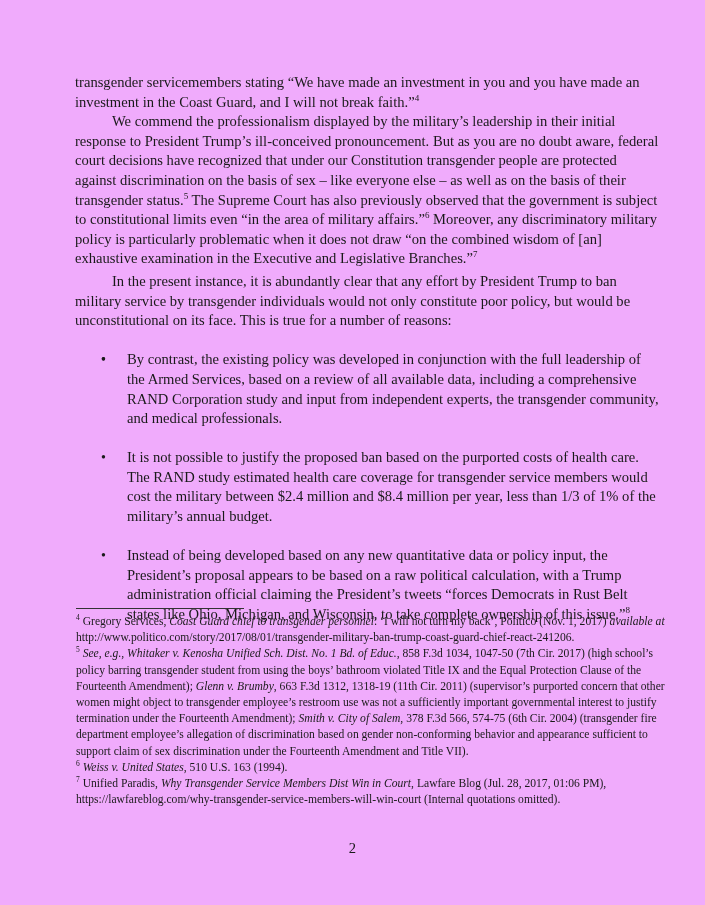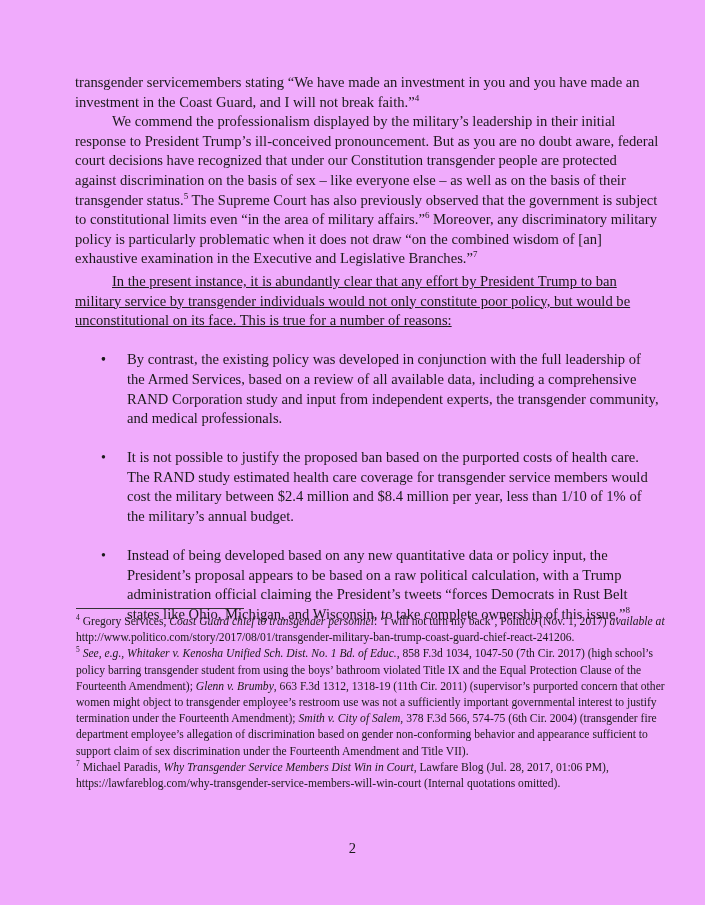--- a/index.html
+++ b/index.html
@@ -41,36 +41,37 @@
 <body>
 
 <div class="page">
 
   <div class="body-text">
 
     <p><span>transgender servicemembers stating “We have made an investment in you and you have made an investment in the Coast Guard, and I will not break faith.”</span><sup>4</sup></p>
 
     <p class="indent"><span>We commend the professionalism displayed by the military’s leadership in their initial response to President Trump’s ill-conceived pronouncement.  But as you are no doubt aware, federal court decisions have recognized that under our Constitution transgender people are protected against discrimination on the basis of sex – like everyone else – as well as on the basis of their transgender status.</span><sup>5</sup><span>  The Supreme Court has also previously observed that the government is subject to constitutional limits even “in the area of military affairs.”</span><sup>6</sup><span>  Moreover, any discriminatory military policy is particularly problematic when it does not draw “on the combined wisdom of [an] exhaustive examination in the Executive and Legislative Branches.”</span><sup>7</sup></p>
 
-    <p class="indent" style="margin-top:3px;text-decoration:underline;">In the present instance, it is abundantly clear that any effort by President Trump to ban military service by transgender individuals would not only constitute poor policy, but would be unconstitutional on its face. This is true for a number of reasons:</p>
+    <p class="indent" style="margin-top:3px;">In the present instance, it is abundantly clear that any effort by President Trump to ban military service by transgender individuals would not only constitute poor policy, but would be unconstitutional on its face. This is true for a number of reasons:</p>
 
     <ul class="bullets" style="margin-top:2px;">
       <li><span class="bullet-dot">•</span></li>
       <li><span class="bullet-dot">•</span><span>By contrast, the existing policy was developed in conjunction with the full leadership of the Armed Services, based on a review of all available data, including a comprehensive RAND Corporation study and input from independent experts, the transgender community, and medical professionals.</span></li>
-      <li><span class="bullet-dot">•</span><span>It is not possible to justify the proposed ban based on the purported costs of health care. The RAND study estimated health care coverage for transgender service members would cost the military between $2.4 million and $8.4 million per year, less than 1/10 of 1% of the military’s annual budget.</span></li>
+      <li><span class="bullet-dot">•</span><span>It is not possible to justify the proposed ban based on the purported costs of health care. The RAND study estimated health care coverage for transgender service members would cost the military between $2.4 million and $8.4 million per year, less than 1/3 of 1% of the military’s annual budget.</span></li>
       <li><span class="bullet-dot">•</span><span>Instead of being developed based on any new quantitative data or policy input, the President’s proposal appears to be based on a raw political calculation, with a Trump administration official claiming the President’s tweets “forces Democrats in Rust Belt states like Ohio, Michigan, and Wisconsin, to take complete ownership of this issue.”</span><sup>8</sup></li>
     </ul>
   </div>
 
   <div class="rule"></div>
 
   <div class="footnotes">
     <p><sup>4</sup><span> Gregory Services, </span><i>Coast Guard chief to transgender personnel</i><span>: ‘I will not turn my back’, Politico (Nov. 1, 2017) </span><i>available at</i><span> http://www.politico.com/story/2017/08/01/transgender-military-ban-trump-coast-guard-chief-react-241206.</span></p>
 
     <p><sup>5</sup><i> See, e.g.</i><span>, </span><i>Whitaker v. Kenosha Unified Sch. Dist. No. 1 Bd. of Educ.</i><span>, 858 F.3d 1034, 1047-50 (7th Cir. 2017) (high school’s policy barring transgender student from using the boys’ bathroom violated Title IX and the Equal Protection Clause of the Fourteenth Amendment); </span><i>Glenn v. Brumby</i><span>, 663 F.3d 1312, 1318-19 (11th Cir. 2011) (supervisor’s purported concern that other women might object to transgender employee’s restroom use was not a sufficiently important governmental interest to justify termination under the Fourteenth Amendment); </span><i>Smith v. City of Salem</i><span>, 378 F.3d 566, 574-75 (6th Cir. 2004) (transgender fire department employee’s allegation of discrimination based on gender non-conforming behavior and appearance sufficient to support claim of sex discrimination under the Fourteenth Amendment and Title VII).</span></p>
 
+    <p><sup>6</sup><i> Weiss v. United States</i><span>, 510 U.S. 163 (1994).</span></p>
 
-    <p><sup>7</sup><span> Michael Paradis, </span><i>Why Transgender Service Members Dist Win in Court</i><span>, Lawfare Blog (Jul. 28, 2017, 01:06 PM), https://lawfareblog.com/why-transgender-service-members-will-win-court (Internal quotations omitted).</span></p>
+    <p><sup>7</sup><span> Unified Paradis, </span><i>Why Transgender Service Members Dist Win in Court</i><span>, Lawfare Blog (Jul. 28, 2017, 01:06 PM), https://lawfareblog.com/why-transgender-service-members-will-win-court (Internal quotations omitted).</span></p>
 
   </div>
 
   <div class="page-number">2</div>
 </div>
 
 </body></html>

